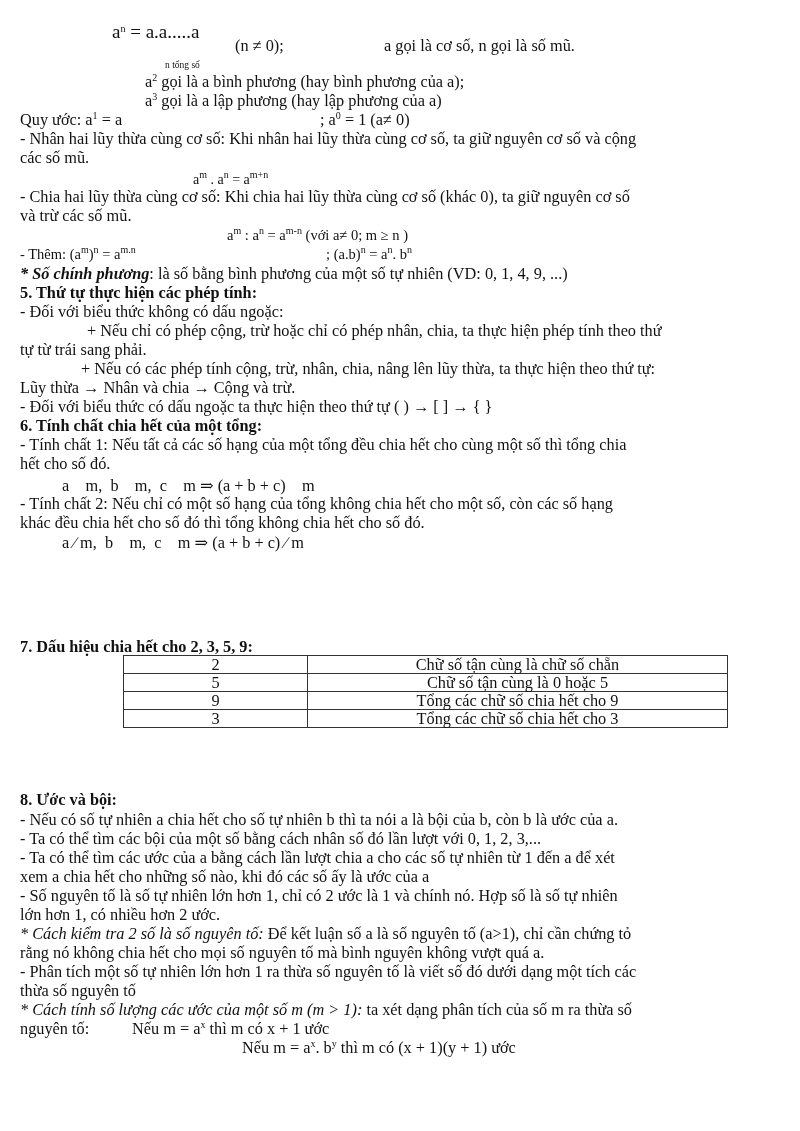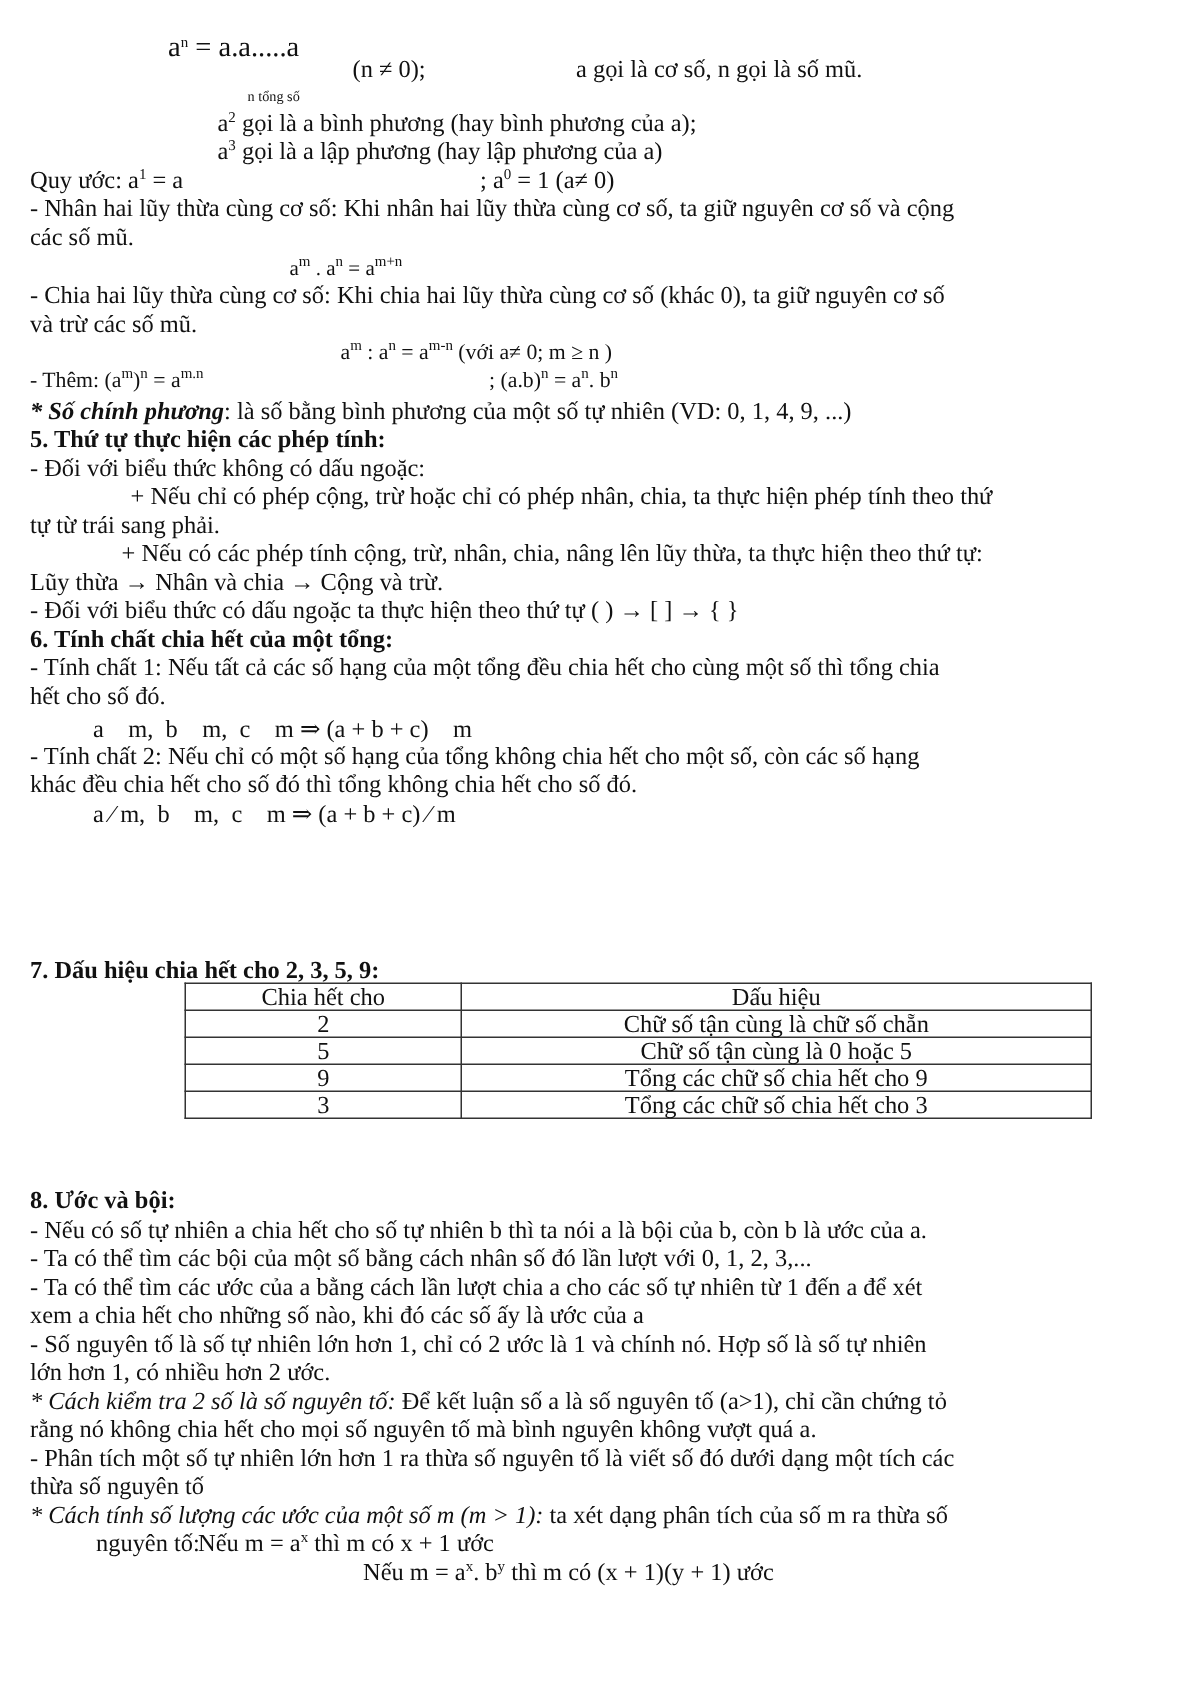--- a/index.html
+++ b/index.html
@@ -80,24 +80,20 @@
 <div class="line" style="top:435px;">- Tính chất 1: Nếu tất cả các số hạng của một tổng đều chia hết cho cùng một số thì tổng chia</div>
 <div class="line" style="top:454px;">hết cho số đó.</div>
 <div class="abs" style="left:62px; top:476px; white-space:pre;">a    m,  b    m,  c    m ⇒ (a + b + c)    m</div>
 <div class="line" style="top:494px;">- Tính chất 2: Nếu chỉ có một số hạng của tổng không chia hết cho một số, còn các số hạng</div>
 <div class="line" style="top:513px;">khác đều chia hết cho số đó thì tổng không chia hết cho số đó.</div>
 <div class="abs" style="left:62px; top:533px; white-space:pre;">a ∕ m,  b    m,  c    m ⇒ (a + b + c) ∕ m</div>
 
 <div class="line b" style="top:637px;">7. Dấu hiệu chia hết cho 2, 3, 5, 9:</div>
 <table class="div-table">
   <tbody>
-      <tr>
-    <td class="c1">Chia hết cho</td>
-    <td>Dấu hiệu</td>
-  </tr>
   <tr>
     <td class="c1">2</td>
     <td>Chữ số tận cùng là chữ số chẵn</td>
   </tr>
   <tr>
     <td class="c1">5</td>
     <td>Chữ số tận cùng là 0 hoặc 5</td>
   </tr>
   <tr>
     <td class="c1">9</td>
@@ -119,19 +115,19 @@
 <div class="line" style="top:905px;">lớn hơn 1, có nhiều hơn 2 ước.</div>
 <div class="line" style="top:924px;">
   <span class="i">* Cách kiểm tra 2 số là số nguyên tố:</span><span> Để kết luận số a là số nguyên tố (a&gt;1), chỉ cần chứng tỏ</span>
 </div>
 <div class="line" style="top:943px;">rằng nó không chia hết cho mọi số nguyên tố mà bình nguyên không vượt quá a.</div>
 <div class="line" style="top:962px;">- Phân tích một số tự nhiên lớn hơn 1 ra thừa số nguyên tố là viết số đó dưới dạng một tích các</div>
 <div class="line" style="top:981px;">thừa số nguyên tố</div>
 <div class="line" style="top:1000px;">
   <span class="i">* Cách tính số lượng các ước của một số m (m &gt; 1):</span><span> ta xét dạng phân tích của số m ra thừa số</span>
 </div>
-<div class="line" style="top:1019px;margin-left:44px;">nguyên tố:</div>
+<div class="line" style="top:1019px;">nguyên tố:</div>
 <div class="abs" style="left:132px; top:1019px;">
   <span>Nếu m = a</span><sup>x</sup><span> thì m có x + 1 ước</span>
 </div>
 <div class="abs" style="left:242px; top:1038px;">
   <span>Nếu m = a</span><sup>x</sup><span>. b</span><sup>y</sup><span> thì m có (x + 1)(y + 1) ước</span>
 </div>
 
 </body></html>

